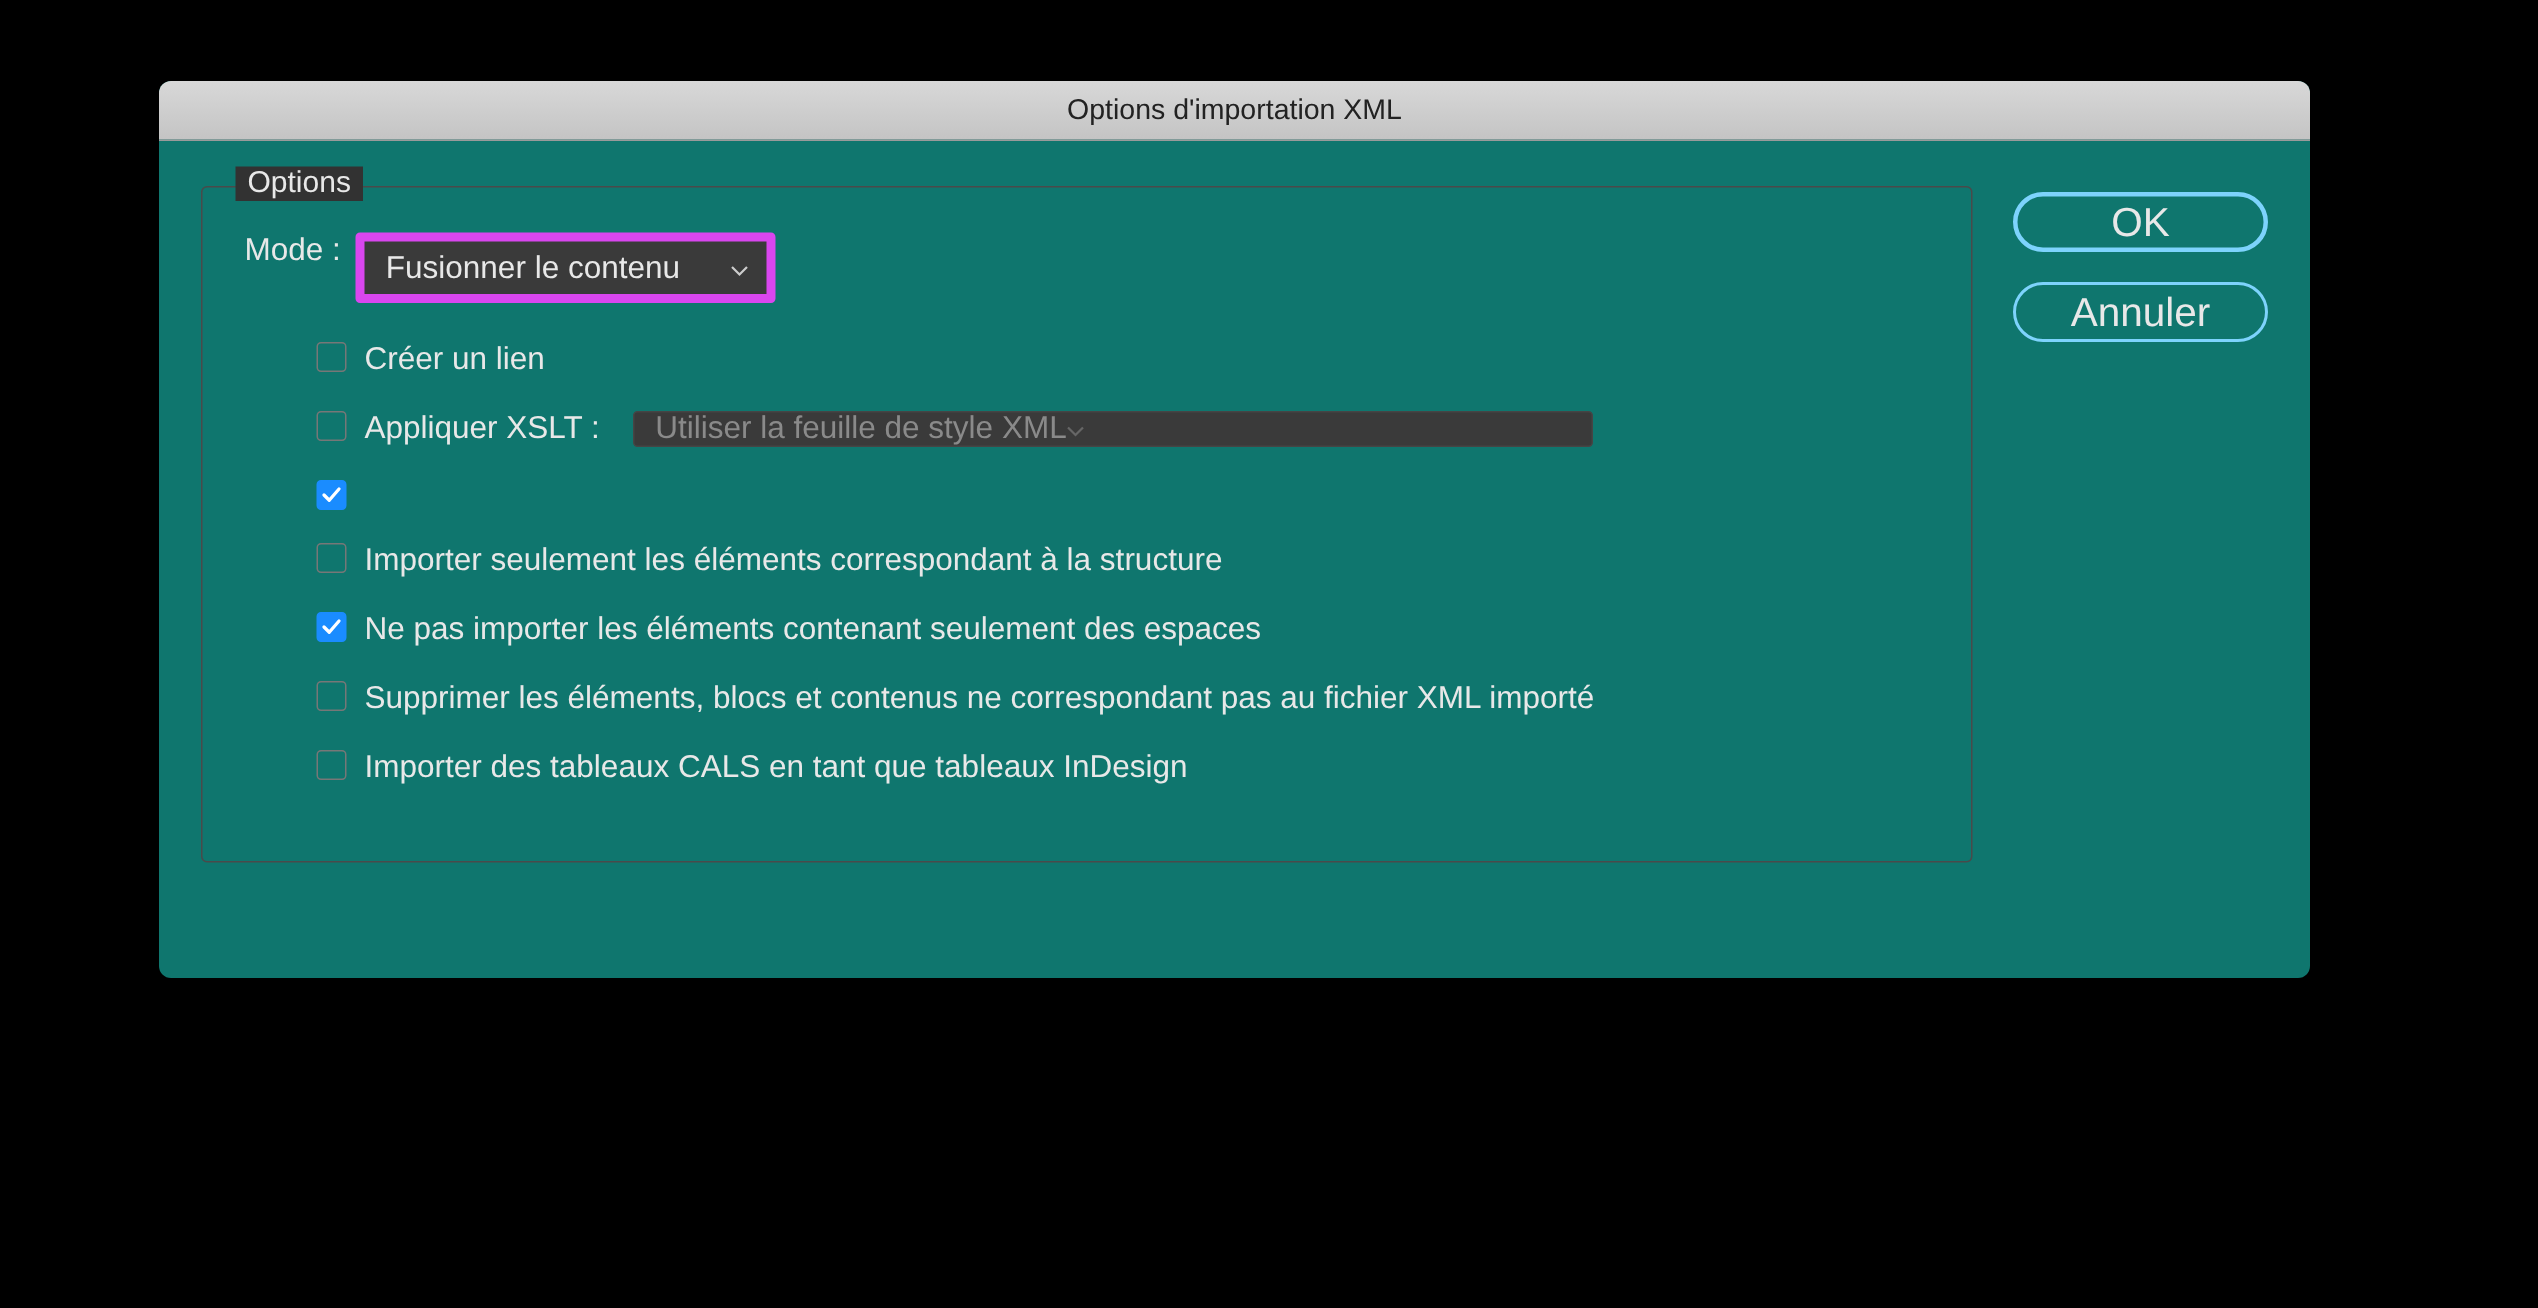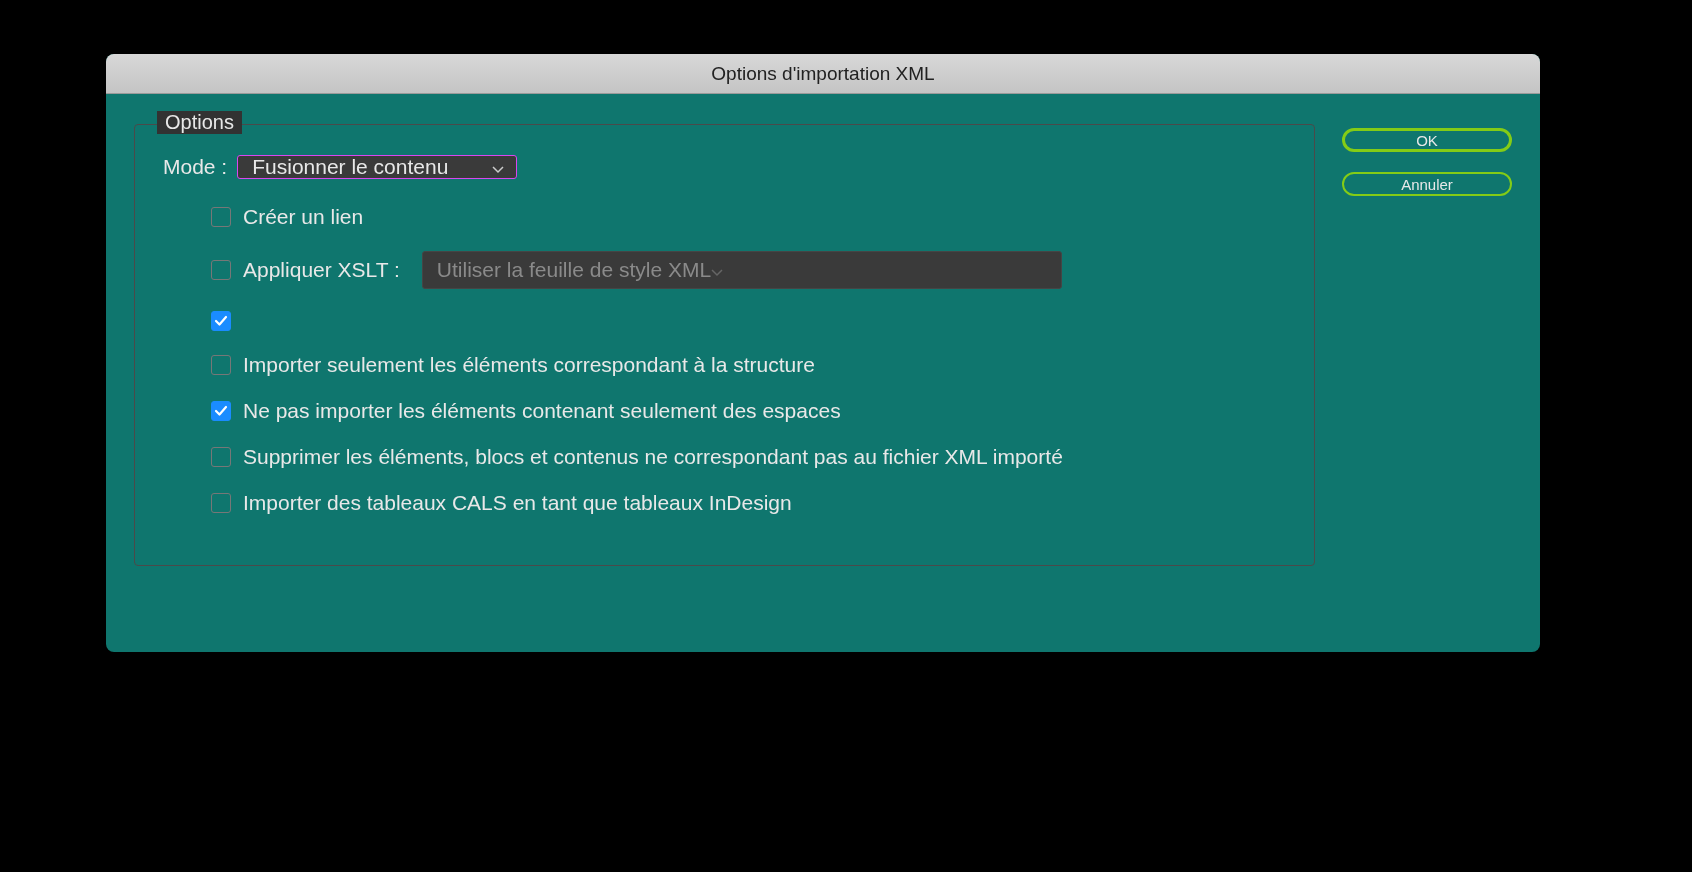--- a/index.html
+++ b/index.html
@@ -59,40 +59,39 @@
   .mode-row {
     display: flex;
     align-items: flex-start;
     gap: 10px;
     margin-bottom: 26px;
     color: #e8e8e8;
     font-size: 21px;
   }
   .select {
     background: #3a3a3a;
-    border: 1px solid #d946ef;
+    border: 6px solid #d946ef;
     border-radius: 3px;
     color: #e8e8e8;
     font-size: 21px;
-    height: 24px;
+    height: 47px;
     padding: 0 40px 0 14px;
     display: inline-flex;
     align-items: center;
     position: relative;
     min-width: 280px;
   }
   .select .chevron {
     position: absolute;
     right: 12px;
     top: 50%;
     transform: translateY(-50%);
   }
   .option-row {
     display: flex;
-    align-items: center;
     gap: 12px;
     padding-left: 48px;
     margin-bottom: 22px;
     color: #e8e8e8;
     font-size: 21px;
   }
   .checkbox {
     width: 20px;
     height: 20px;
     border: 1px solid #777;
@@ -112,41 +111,41 @@
   }
   .xslt-select-wrap {
     margin-left: 10px;
   }
   .xslt-select {
     background: #3a3a3a;
     border: 1px solid #454545;
     border-radius: 3px;
     color: #8a8a8a;
     font-size: 21px;
-    height: 38px;
+    height: 24px;
     padding: 0 40px 0 14px;
     display: inline-flex;
     align-items: center;
     position: relative;
     min-width: 640px;
   }
   .button-col {
     display: flex;
     flex-direction: column;
     gap: 20px;
     width: 170px;
     padding-top: 4px;
   }
   .btn {
-    height: 24px;
-    border: 2px solid #84cc16;
+    height: 40px;
+    border: 2px solid #7dd3fc;
     border-radius: 20px;
     background: transparent;
     color: #e8e8e8;
-    font-size: 15px;
+    font-size: 27px;
     display: flex;
     align-items: center;
     justify-content: center;
     cursor: pointer;
   }
   .btn.primary {
     border-width: 3px;
   }
 </style>
 </head>

